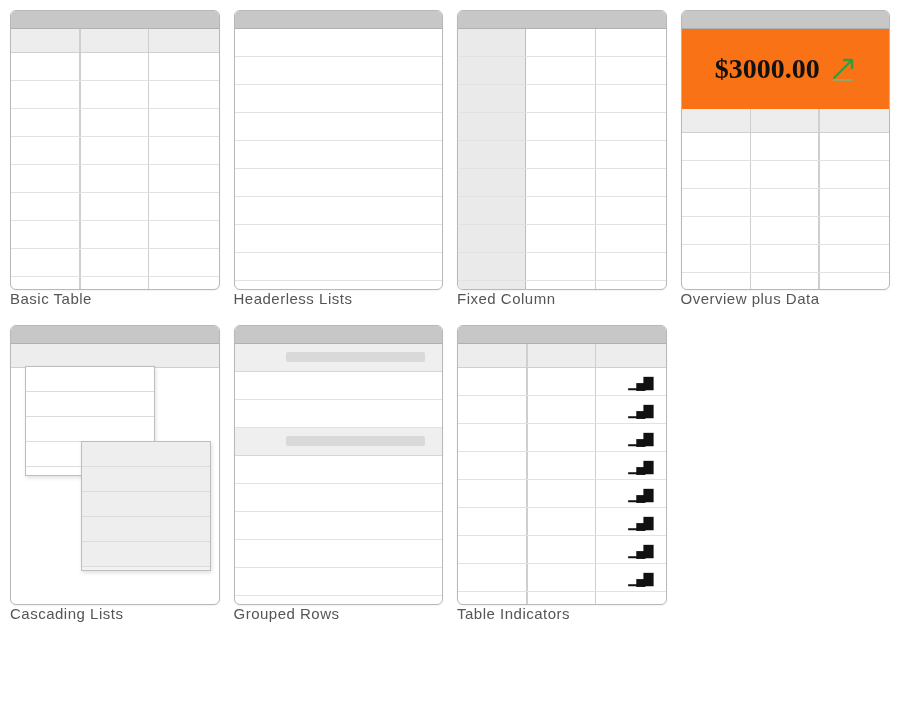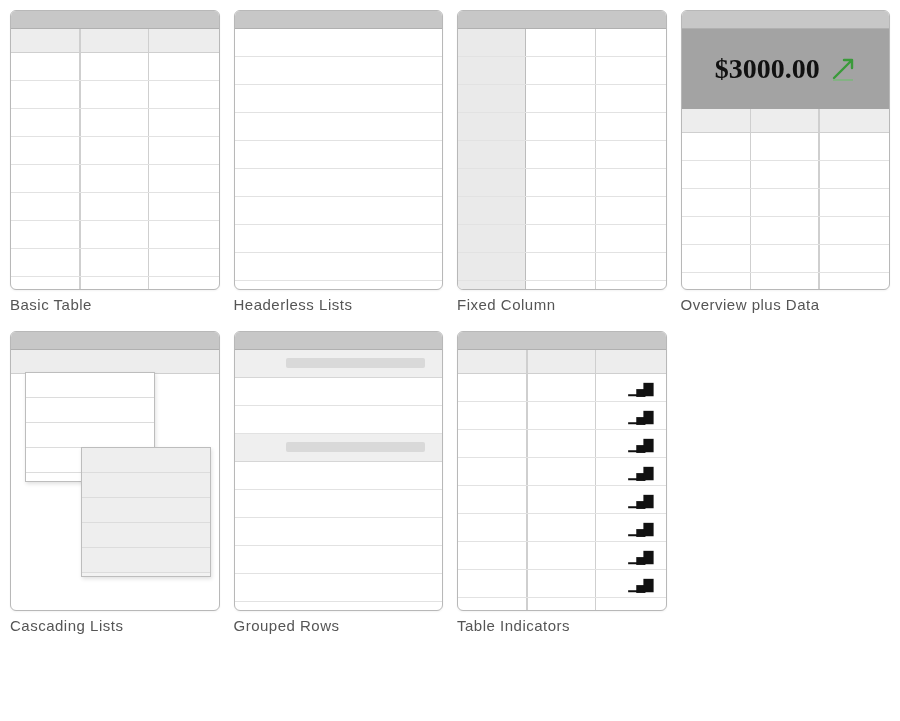--- a/index.html
+++ b/index.html
@@ -9,21 +9,20 @@
     padding: 10px;
     width: 900px;
   }
   .grid {
     display: grid;
     grid-template-columns: repeat(4, 1fr);
     gap: 18px 14px;
   }
   .cell { display: flex; flex-direction: column; }
   .caption {
-    margin-top: 6px;
     font-size: 15px;
     color: #555;
     letter-spacing: .5px;
   }
   .card {
     position: relative;
     width: 100%;
     height: 280px;
     border: 1.5px solid #b8b8b8;
     border-radius: 6px;
@@ -68,21 +67,21 @@
     width: 33%;
     background: #eaeaea;
     border-right: 1.5px solid #bcbcbc;
   }
 
   
   .overview-block {
     position: absolute;
     top: 18px; left: 0; right: 0;
     height: 80px;
-    background: #a3a3a3;
+    background: #f97316;
     display: flex;
     align-items: center;
     justify-content: center;
     gap: 10px;
   }
   .overview-value {
     font-family: "Comic Sans MS", cursive;
     font-size: 28px;
     font-weight: 600;
     color: #111;

